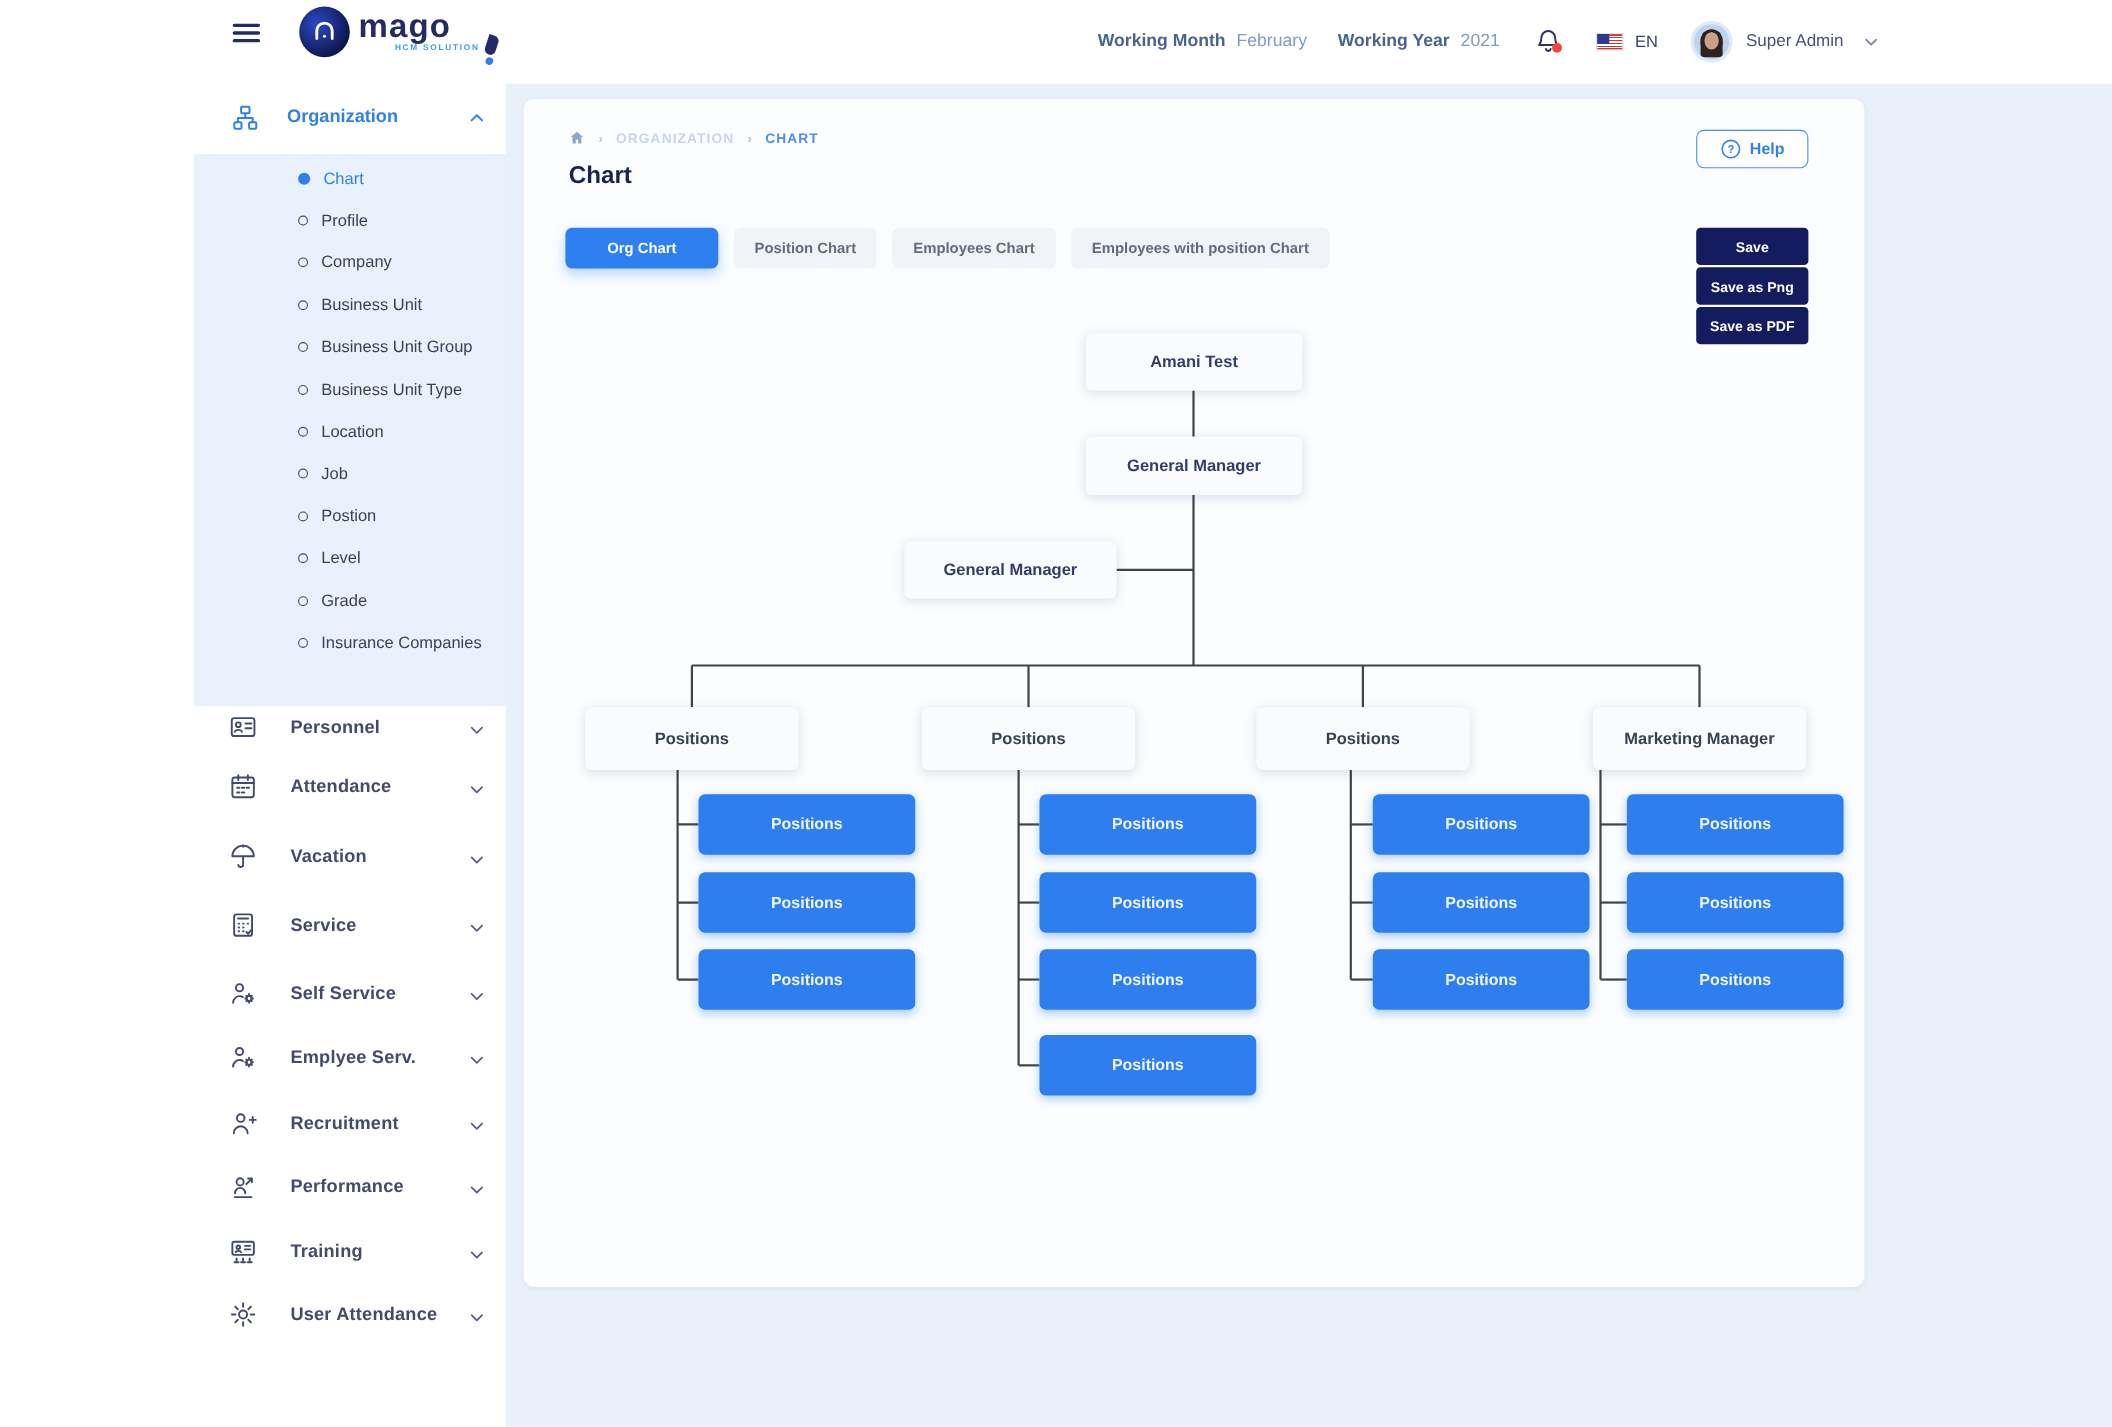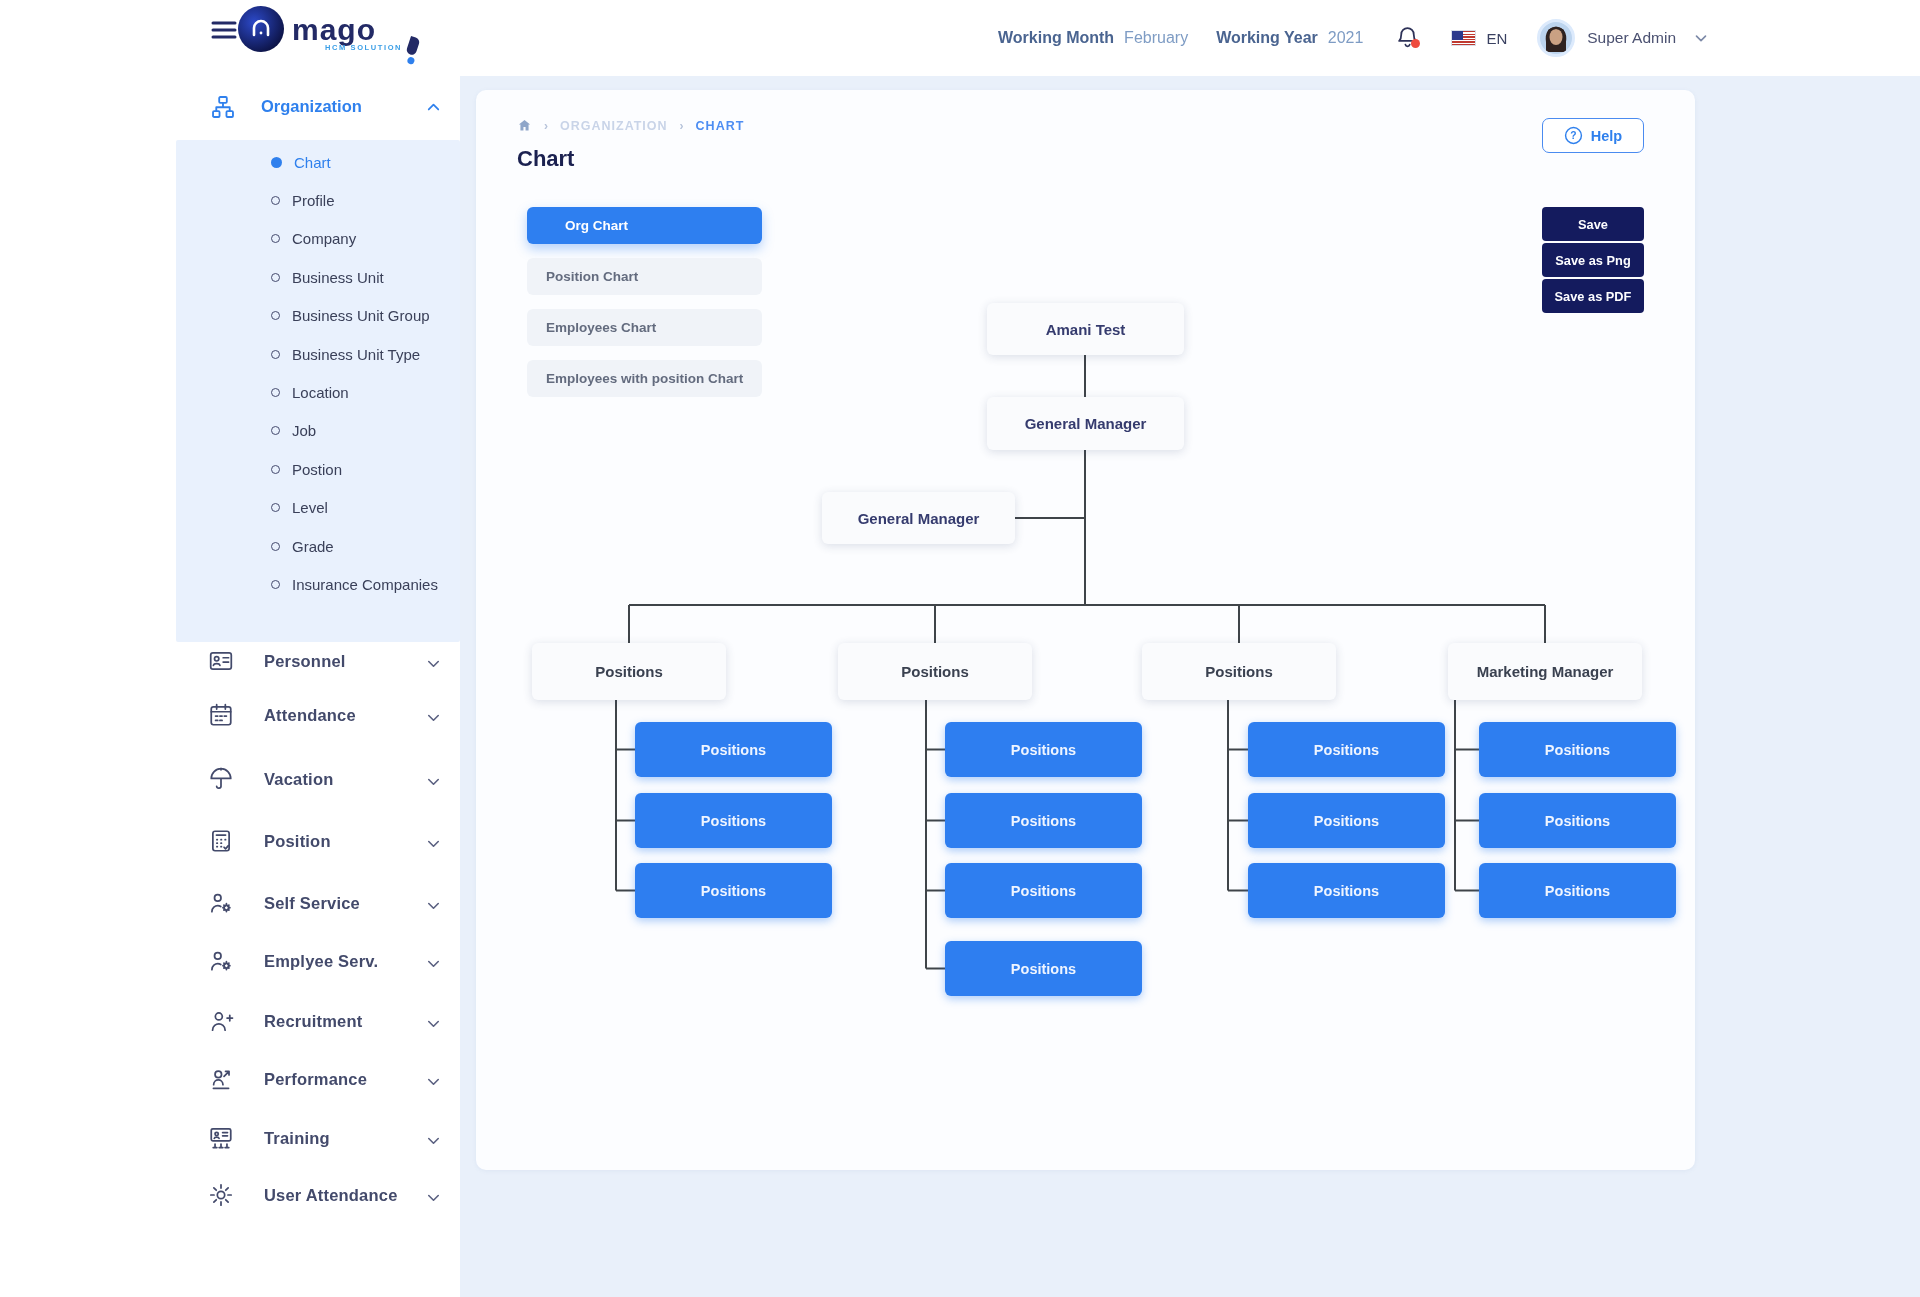--- a/index.html
+++ b/index.html
@@ -17,21 +17,21 @@
   .flag { position:relative; width:25px; height:16px; margin-left:30px; background:repeating-linear-gradient(180deg,#bf3a31 0 1.3px,#ffffff 1.3px 2.6px); border:0.5px solid #d8dfe9; }
   .flag .canton { position:absolute; left:0; top:0; width:11px; height:8.5px; background:#2b3a8c; }
   .lang { font-size:15px; color:#3a4161; margin-left:10px; }
   .avatar { width:38px; height:38px; border-radius:50%; margin-left:30px; border:3px solid #dceafc; overflow:hidden; background:#cfe0f4; }
   .username { font-size:15.5px; color:#4a5070; margin-left:12px; }
   .tb-chevron { margin-left:16px; display:flex; align-items:center; }
 
   
   .sidebar { position:absolute; left:0; top:0; width:460px; height:1297px; background:#ffffff; z-index:6; }
   .hamburger { position:absolute; left:210px; top:18px; width:28px; height:24px; cursor:pointer; }
-  .logo { position:absolute; left:238px; top:4px; display:flex; align-items:flex-end; cursor:pointer; }
+  .logo { position:absolute; left:272px; top:4px; display:flex; align-items:center; cursor:pointer; }
   .logo-badge { width:46px; height:46px; border-radius:50%; background:radial-gradient(circle at 35% 35%, #2c49c8, #0d1448 75%); display:flex; align-items:center; justify-content:center; margin-top:2px; }
   .logo-word { margin-left:8px; position:relative; }
   .logo-brand { font-size:30px; font-weight:800; letter-spacing:1px; color:#232a66; line-height:30px; }
   .logo-tag { font-size:7.5px; font-weight:700; letter-spacing:1.6px; color:#3a9ee6; margin-top:-2px;padding-left:33px; }
   .logo-quote { position:absolute; right:-16px; top:22px; width:10px; height:18px; background:#232a66; border-radius:0 10px 10px 10px; transform:rotate(18deg); }
   .logo-quote::after { content:""; position:absolute; left:4px; bottom:-9px; width:7px; height:7px; border-radius:50%; background:#2f80ed; }
 
   .org-header { position:absolute; left:0; top:88px; width:460px; height:40px; cursor:pointer; }
   .org-header .icon { position:absolute; left:210px; top:6px; }
   .org-label { position:absolute; left:261px; top:9px; font-size:16.5px; font-weight:700; color:#2f80ed; }
@@ -56,21 +56,21 @@
   .breadcrumb { position:absolute; left:41px; top:28px; display:flex; align-items:center; }
   .bc-sep { color:#b6c3da; font-size:12px; margin:0 12px; font-weight:700; }
   .bc-org { font-size:12.5px; font-weight:700; letter-spacing:1px; color:#c9d4e8; }
   .bc-cur { font-size:12.5px; font-weight:700; letter-spacing:1px; color:#4d8df2; }
 
   .help-btn { position:absolute; left:1066px; top:28px; width:102px; height:35px; background:#ffffff; border:1.5px solid #4a8bf0; border-radius:7px; display:flex; align-items:center; justify-content:center; cursor:pointer; }
   .help-btn span { font-size:14.5px; font-weight:700; color:#2f80ed; margin-left:8px; }
 
   .page-title { position:absolute; left:41px; top:56px; font-size:22px; font-weight:700; color:#1b2150; }
 
-  .tabs { position:absolute; left:51px; top:117px; display:flex; gap:14px;flex-direction:column; }
+  .tabs { position:absolute; left:38px; top:117px; display:flex; gap:14px; }
   .tab { height:37px; border-radius:6px; background:#f0f3f8; color:#636b7e; font-size:13.5px; font-weight:600; display:flex; align-items:center; padding:0 19px; cursor:pointer; border:none; font-family:inherit; }
   .tab.active { background:#2e7ff0; color:#ffffff; padding:0 38px; box-shadow:0 5px 12px rgba(46,127,240,0.35); }
 
   .save-col { position:absolute; left:1066px; top:117px; display:flex; flex-direction:column; gap:2px; }
   .save-btn { width:102px; height:34px; background:#141b5e; color:#fdfdff; font-size:12.8px; font-weight:700; border:none; border-radius:4px; cursor:pointer; font-family:inherit; }
 
   .orgchart { position:absolute; left:0; top:0; width:1219px; height:1080px; }
   .oc-lines { position:absolute; left:0; top:0; }
   .node { position:absolute; display:flex; align-items:center; justify-content:center; border-radius:6px; font-weight:700; cursor:pointer; }
   .node.white { background:#fafbfd; color:#353b6e; font-size:15px; box-shadow:0 2px 10px rgba(45,62,104,0.16); }
@@ -241,21 +241,21 @@
           </svg></span>
       </div>
       <div class="menu-item" style="top: 814px;">
         <span class="icon">
           <svg width="26" height="26" viewBox="0 0 24 24" fill="none" stroke="#434a6b" stroke-width="1.6" stroke-linecap="round" stroke-linejoin="round">
             <rect x="4.5" y="3" width="15" height="18" rx="2"></rect>
             <path d="M7.8 6.5h8.4M8.2 10.8h.4M12 10.8h.4M15.8 10.8h.4M8.2 14h.4M12 14h.4M8.2 17.2h.4M12 17.2h.4"></path>
             <path d="M14.8 17.8l1.4 1.5 2.6-3"></path>
           </svg>
         </span>
-        <span class="menu-label">Position</span>
+        <span class="menu-label">Service</span>
         <span class="menu-chev"><svg width="19" height="19" viewBox="0 0 24 24" fill="none" stroke="#5a6080" stroke-width="2" stroke-linecap="round" stroke-linejoin="round">
             <path d="M6 9.5l6 6 6-6"></path>
           </svg></span>
       </div>
       <div class="menu-item" style="top: 876px; padding-left: 19px;">
         <span class="icon">
           <svg width="26" height="26" viewBox="0 0 24 24" fill="none" stroke="#434a6b" stroke-width="1.6" stroke-linecap="round" stroke-linejoin="round">
             <circle cx="9" cy="7.3" r="3"></circle>
             <path d="M3.6 20c0-3.6 3-5.6 5.4-5.6 1 0 2 .3 2.8.8"></path>
             <circle cx="17" cy="16.3" r="2.2"></circle>

